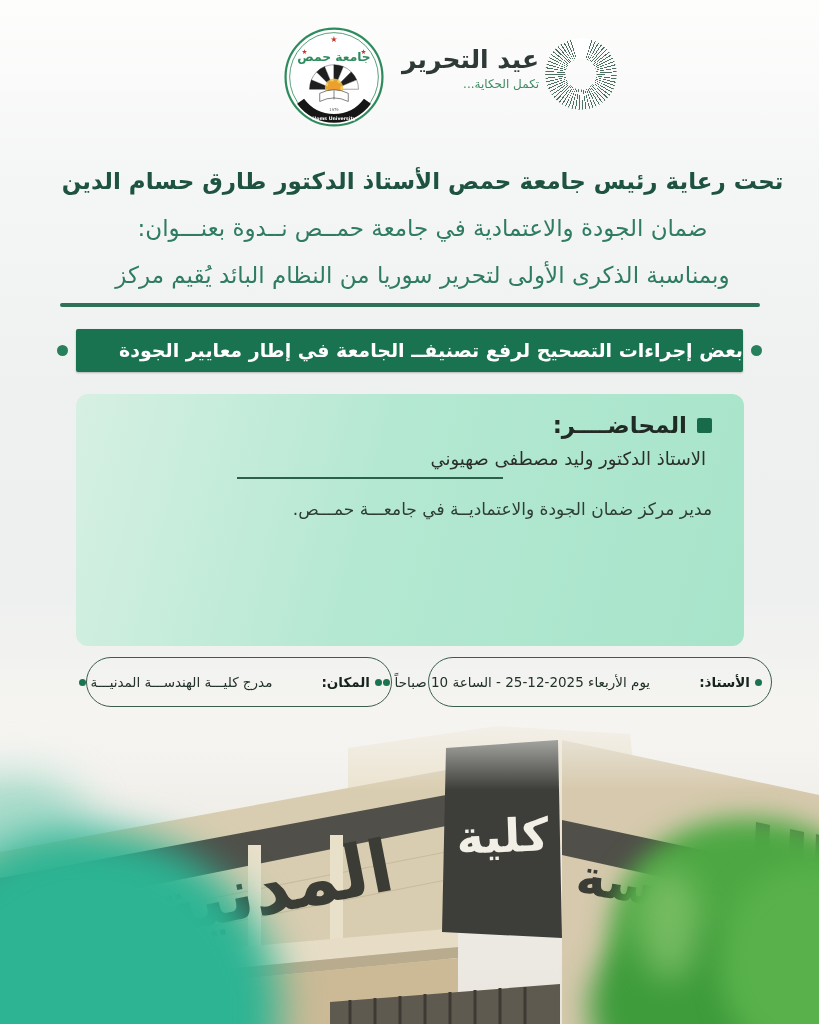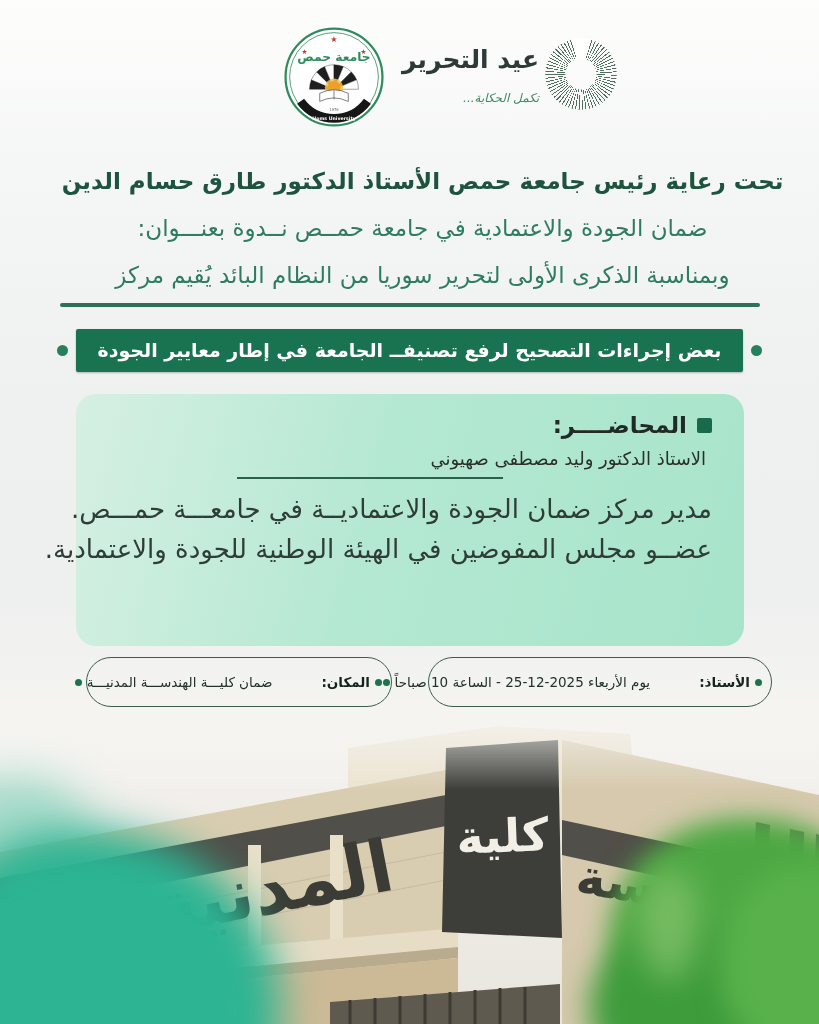--- a/index.html
+++ b/index.html
@@ -6,54 +6,54 @@
   .poster{
     position:relative;width:819px;height:1024px;margin:0 auto;overflow:hidden;
     font-family:"DejaVu Sans","Liberation Sans",sans-serif;
     background:linear-gradient(180deg,#fdfdfc 0%,#f5f7f6 16%,#eef1ef 38%,#eef0ef 58%,#f5f4f1 70%,#f3f1ed 100%);
   }
   
   .uni-logo{position:absolute;left:283px;top:26px;width:102px;height:102px;}
   .event-logo{position:absolute;left:402px;top:46px;display:flex;align-items:flex-start;gap:6px;}
   .event-text{display:flex;flex-direction:column;align-items:flex-start;direction:rtl;}
   .event-title{font-size:25px;font-weight:bold;color:#2e3a38;line-height:1.1;}
-  .event-tagline{font-size:12px;color:#3f8b63;margin-top:17px;font-style:italic;}
+  .event-tagline{font-size:12px;color:#3f8b63;margin-top:3px;}
   .sunburst{
     width:72px;height:72px;border-radius:50%;margin-top:-8px;flex:0 0 auto;
     background:
       conic-gradient(from -16deg,#ffffff 0 32deg,transparent 32deg 360deg),
       repeating-conic-gradient(#4f6f60 0deg 1.7deg,transparent 1.7deg 5.7deg);
     -webkit-mask:radial-gradient(circle,transparent 0 30%,#000 31% 97%,transparent 98%);
     mask:radial-gradient(circle,transparent 0 30%,#000 31% 97%,transparent 98%);
   }
   
   .intro{position:absolute;top:158px;left:0;right:0;text-align:center;direction:rtl;padding-left:26px;}
   .intro-line{font-size:23px;color:#2f7c62;line-height:47px;white-space:nowrap;}
   .intro-line.bold{font-weight:bold;color:#1e5340;}
   .separator{position:absolute;top:303px;left:60px;width:700px;height:4px;background:#2e7158;border-radius:2px;}
   
   .banner-row{position:absolute;top:329px;left:0;right:0;display:flex;align-items:center;justify-content:center;gap:8px;direction:rtl;}
   .side-dot{width:11px;height:11px;border-radius:50%;background:#27805c;flex:0 0 auto;}
   .banner{
     width:667px;height:43px;background:#1a7350;border-radius:2px;color:#ffffff;
-    font-size:19px;font-weight:bold;text-align:center;line-height:43px;white-space:nowrap;
+    font-size:19px;font-weight:bold;text-align:right;line-height:43px;white-space:nowrap;
     box-shadow:0 1px 2px rgba(0,0,0,.25);
   }
   
   .lect-box{
     position:absolute;top:394px;left:76px;width:668px;height:252px;box-sizing:border-box;
     background:linear-gradient(105deg,#d6f0e3 0%,#b4e8d2 45%,#a7e4ca 100%);
-    border-radius:20px;padding:18px 32px 0;direction:rtl;
+    border-radius:12px;padding:18px 32px 0;direction:rtl;
   }
   .lect-label-row{display:flex;align-items:center;gap:10px;}
   .sq{width:15px;height:15px;background:#176b4b;border-radius:2px;flex:0 0 auto;}
   .lect-label{font-size:23px;font-weight:bold;color:#202b25;}
   .lect-name{font-size:18px;color:#2b2f2b;margin-top:10px;margin-right:6px;white-space:nowrap;}
   .lect-underline{height:2px;background:#2b604d;width:266px;margin:8px 209px 10px auto;}
-  .bio-line{font-size:26px;color:#2f3d37;line-height:40px;white-space:nowrap;}
+  .bio-line{font-size:17px;color:#2f3d37;line-height:40px;white-space:nowrap;}
   
   .pill{
     position:absolute;top:657px;height:50px;box-sizing:border-box;z-index:2;
     border:1.5px solid #3a5d4f;border-radius:26px;direction:rtl;
     display:flex;align-items:center;justify-content:space-between;padding:0 9px;gap:5px;
   }
   .pill-time{right:47px;width:344px;}
   .pill-place{left:86px;width:306px;}
   .pdot{width:7px;height:7px;border-radius:50%;background:#1b7350;flex:0 0 auto;}
   .ptext{display:flex;gap:5px;white-space:nowrap;font-size:13.5px;color:#223129;}
@@ -131,37 +131,36 @@
   </div>
 
   <div class="lect-box">
     <div class="lect-label-row">
       <span class="sq"></span>
       <span class="lect-label">المحاضــــر:</span>
     </div>
     <div class="lect-name">الاستاذ الدكتور وليد مصطفى صهيوني</div>
     <div class="lect-underline"></div>
     <div class="bio-line">مدير مركز ضمان الجودة والاعتماديــة في جامعـــة حمـــص.</div>
-    <div class="bio-line">عضــو مجلس المفوضين في الهيئة الوطنية للجودة والاعتمادية.</div>
   </div>
 
   <div class="pill pill-time">
     <span class="pdot"></span>
     <span class="ptext">
       <b>الأستاذ:</b>
       <span>يوم الأربعاء 2025-12-25 - الساعة 10 صباحاً</span>
     </span>
     <span class="pdot"></span>
   </div>
 
   <div class="pill pill-place">
     <span class="pdot"></span>
     <span class="ptext">
       <b>المكان:</b>
-      <span>ضمان كليـــة الهندســـة المدنيـــة</span>
+      <span>مدرج كليـــة الهندســـة المدنيـــة</span>
     </span>
     <span class="pdot"></span>
   </div>
 
   <div class="photo">
     <svg class="building" viewBox="0 0 819 324" width="819" height="324">
 
       <polygon points="348,48 497,26 630,34 642,145 348,162" fill="#ece4d1"></polygon>
 
       <polygon points="0,152 446,70 446,324 0,324" fill="#d9cdb1"></polygon>

